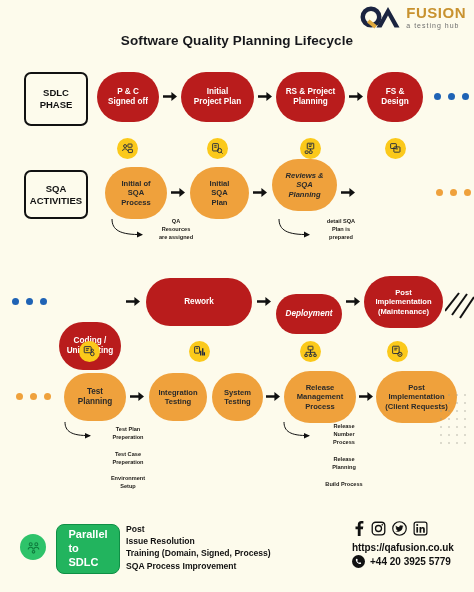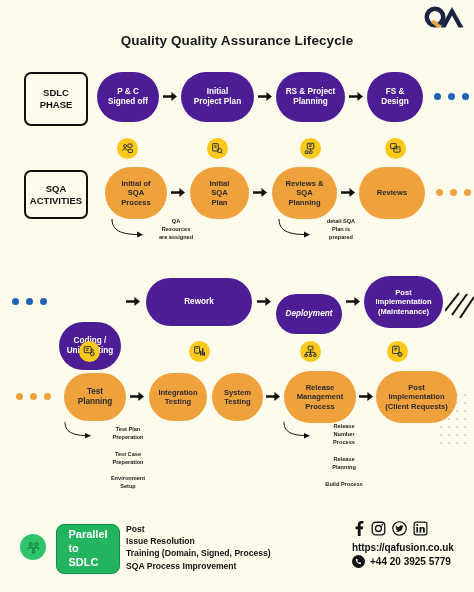--- a/index.html
+++ b/index.html
@@ -29,21 +29,21 @@
   .laneLabel{
     border:2px solid #111;border-radius:7px;background:#fdfbec;
     display:flex;align-items:center;justify-content:center;text-align:center;
     font-size:9.5px;font-weight:bold;line-height:1.25;color:#111;
   }
   .node{
     display:flex;align-items:center;justify-content:center;text-align:center;
     color:#fff;font-weight:bold;line-height:1.2;
     border-radius:26px;
   }
-  .node.blue{background:#4c1d95;}
+  .node.blue{background:#b91c1c;}
   .node.orange{background:#efa13c;color:#2a2a2a;}
   .node.s9{font-size:8.2px;}
   .node.s8{font-size:7.6px;}
 
   .arrow{font-size:13px;font-weight:bold;color:#111;line-height:1;}
   .arrow svg{display:block;}
 
   .iconCircle{
     width:21px;height:21px;border-radius:50%;background:#fbc91b;
     display:flex;align-items:center;justify-content:center;
@@ -79,23 +79,27 @@
 <div class="canvas">
 
   <div class="abs" id="logo">
     <div class="mark">
       <svg width="44" height="26" viewBox="0 0 44 26">
         <path d="M13 2.5 A10.5 10.5 0 1 0 13 23.5 A10.5 10.5 0 1 0 13 2.5 Z M13 7 A6 6 0 1 1 13 19 A6 6 0 1 1 13 7 Z" fill="#1b2440"></path>
         <path d="M30 3 L41.5 23.5 L36.5 23.5 L30 11.5 L23.5 23.5 L18.5 23.5 Z" fill="#1b2440"></path>
         <path d="M11.5 15.5 L19 21.5 L16.5 24.5 L9 18.5 Z" fill="#e0a93c"></path>
       </svg>
     </div>
-  </div>
-
-  <div class="abs" id="title">Quality Quality Assurance Lifecycle</div>
+    <div class="words">
+      <div class="fusion">FUSION</div>
+      <div class="tag">a testing hub</div>
+    </div>
+  </div>
+
+  <div class="abs" id="title">Software Quality Planning Lifecycle</div>
 
   <div class="abs laneLabel" style="left:24px;top:72px;width:60px;height:50px;">
     <div>
       <div>SDLC</div>
       <div>PHASE</div>
     </div>
   </div>
 
   <div class="abs node blue s9" style="left:97px;top:72px;width:62px;height:50px;">
     <div>
@@ -199,34 +203,31 @@
       <div>Initial</div>
       <div>SQA</div>
       <div>Plan</div>
     </div>
   </div>
   <div class="abs arrow" style="left:253px;top:187px;">
     <svg width="14" height="11" viewBox="0 0 14 11">
         <path d="M0 4.2 H8.4 V1 L14 5.5 L8.4 10 V6.8 H0 Z" fill="#111"></path>
       </svg>
   </div>
-  <div class="abs node orange s8" style="left:272px;top:167px;width:65px;height:52px;">
+  <div class="abs node orange s8" style="left:272px;top:159px;width:65px;height:52px;font-style:italic;">
     <div>
       <div>Reviews &amp;</div>
       <div>SQA</div>
       <div>Planning</div>
     </div>
   </div>
   <div class="abs arrow" style="left:341px;top:187px;">
     <svg width="14" height="11" viewBox="0 0 14 11">
         <path d="M0 4.2 H8.4 V1 L14 5.5 L8.4 10 V6.8 H0 Z" fill="#111"></path>
       </svg>
-  </div>
-  <div class="abs node orange s8" style="left:359px;top:167px;width:66px;height:52px;">
-    <div>Reviews</div>
   </div>
   <div class="abs dots orange" style="left:436px;top:189px;">
     <i></i>
       <i></i>
       <i></i>
   </div>
 
   <div class="abs" style="left:110px;top:218px;">
     <svg width="40" height="22" viewBox="0 0 40 22" fill="none" stroke="#111" stroke-width="1">
       <path d="M2 1 C2 12 10 17 32 16.5"></path>

